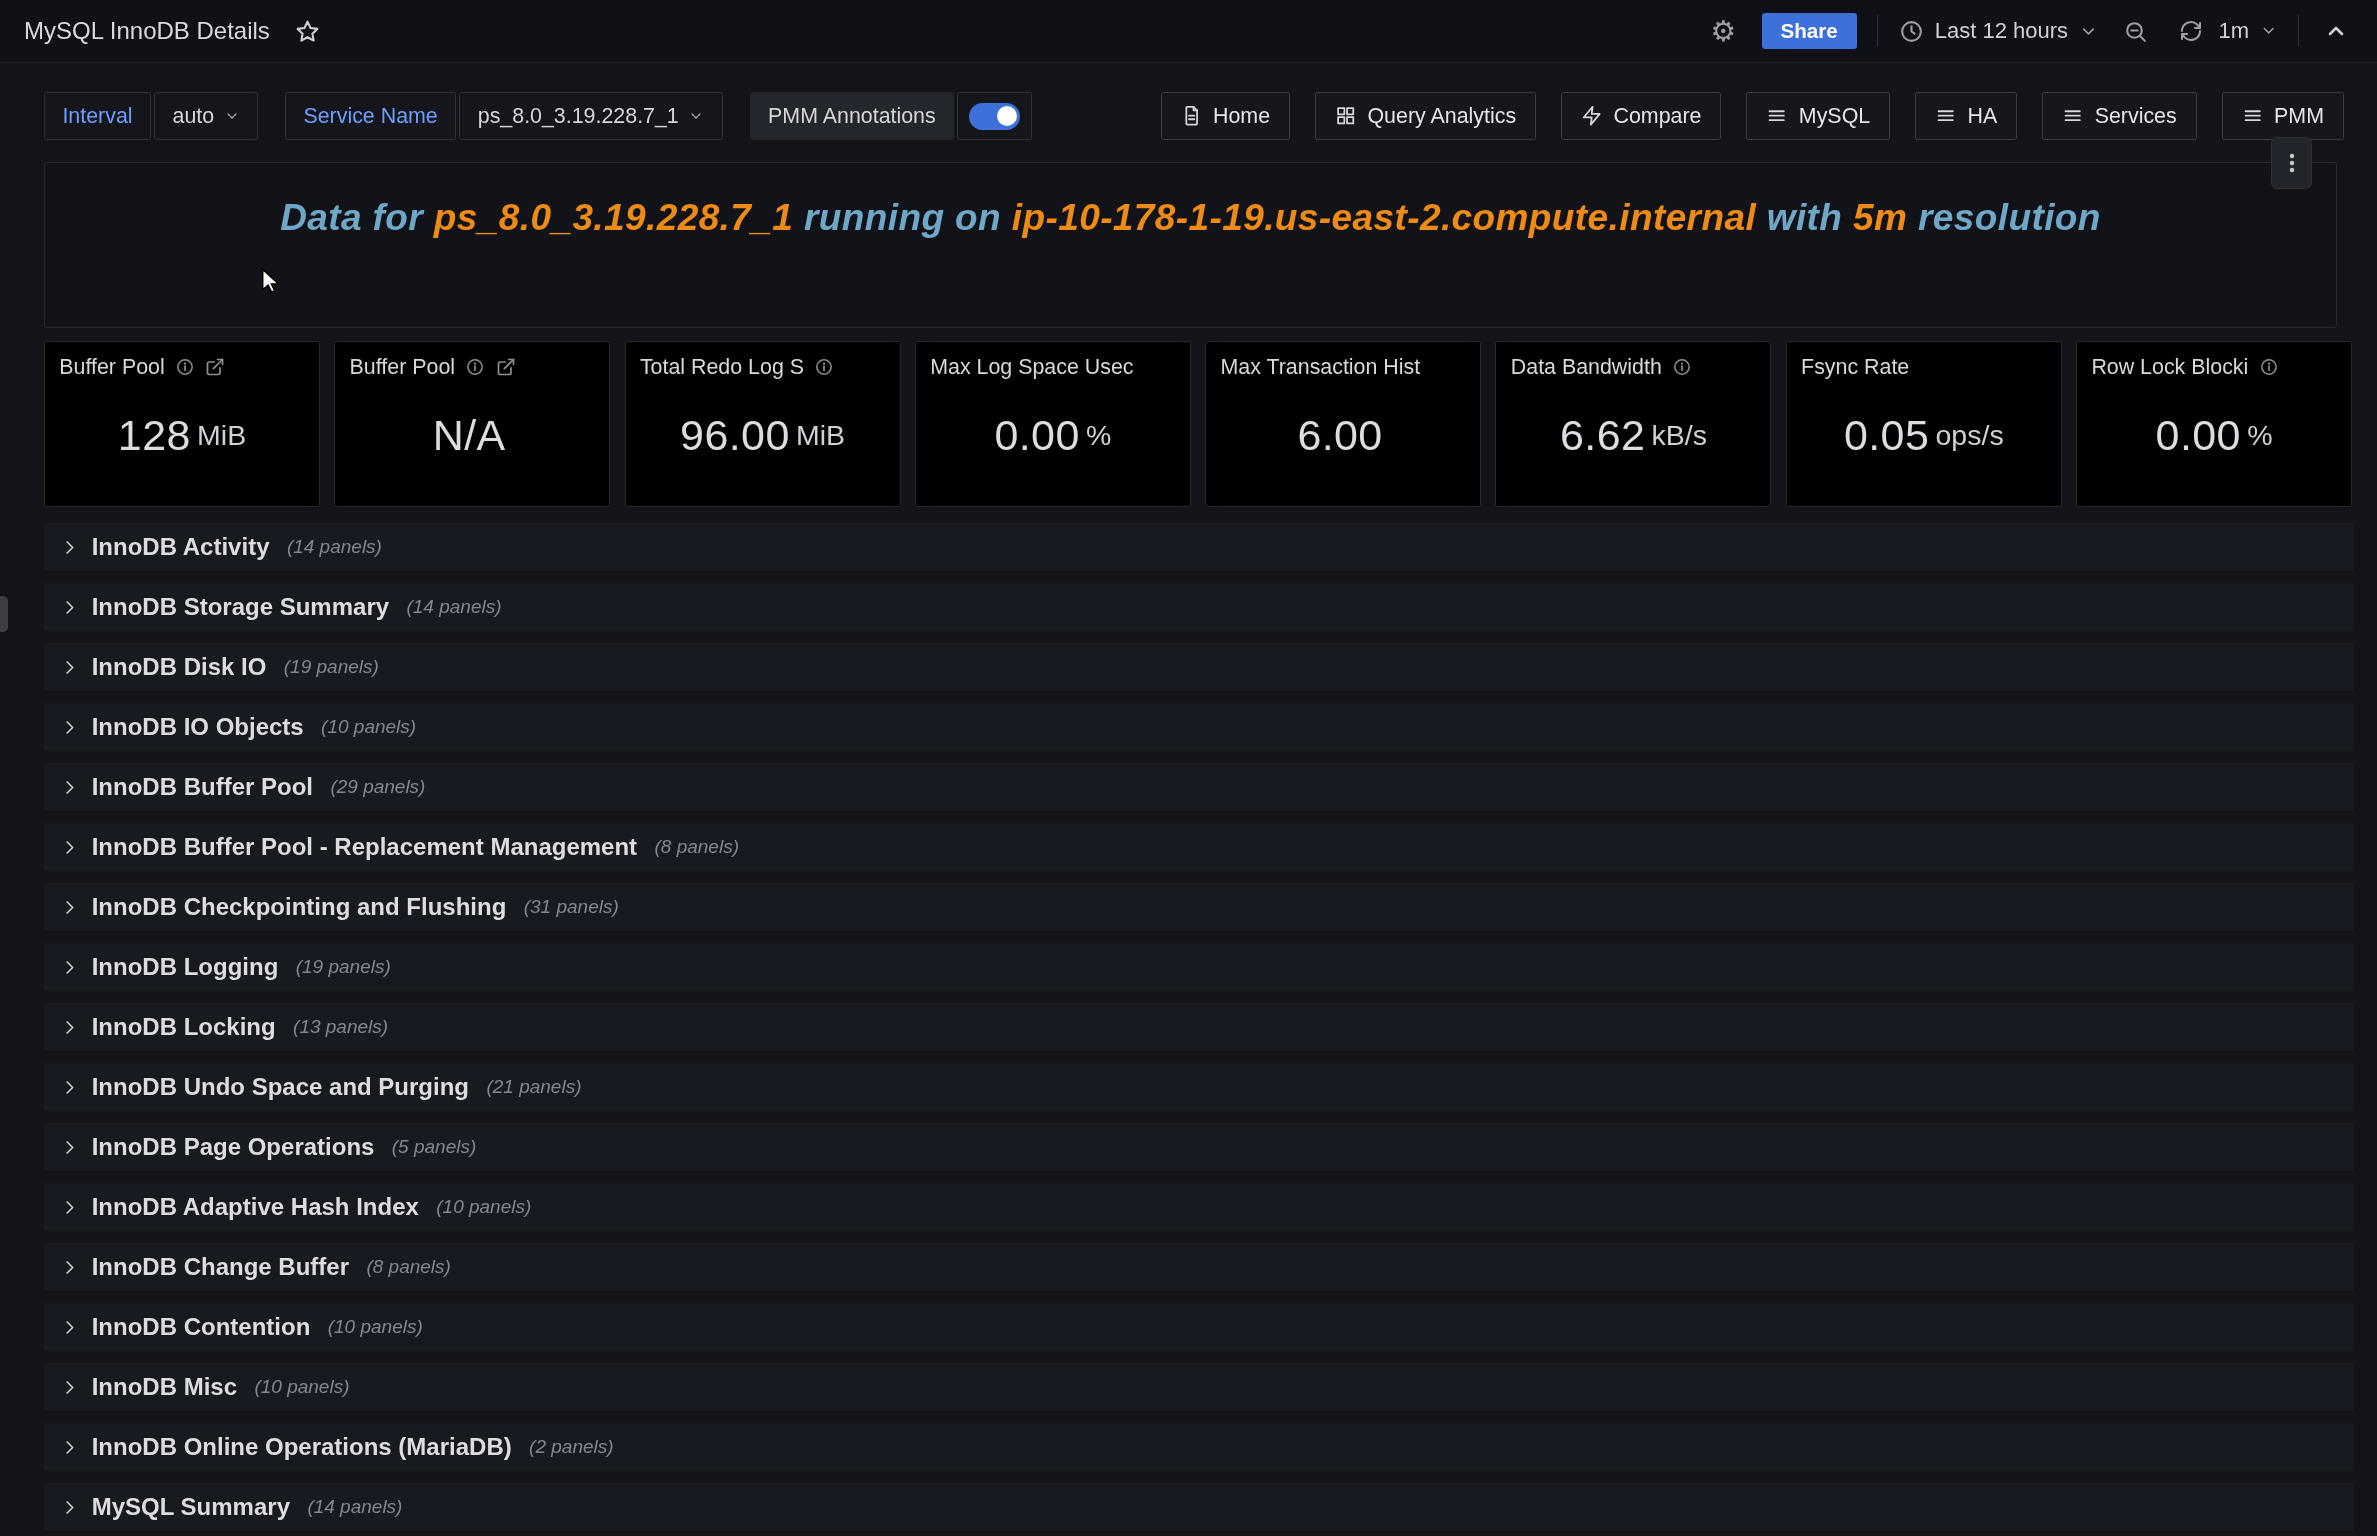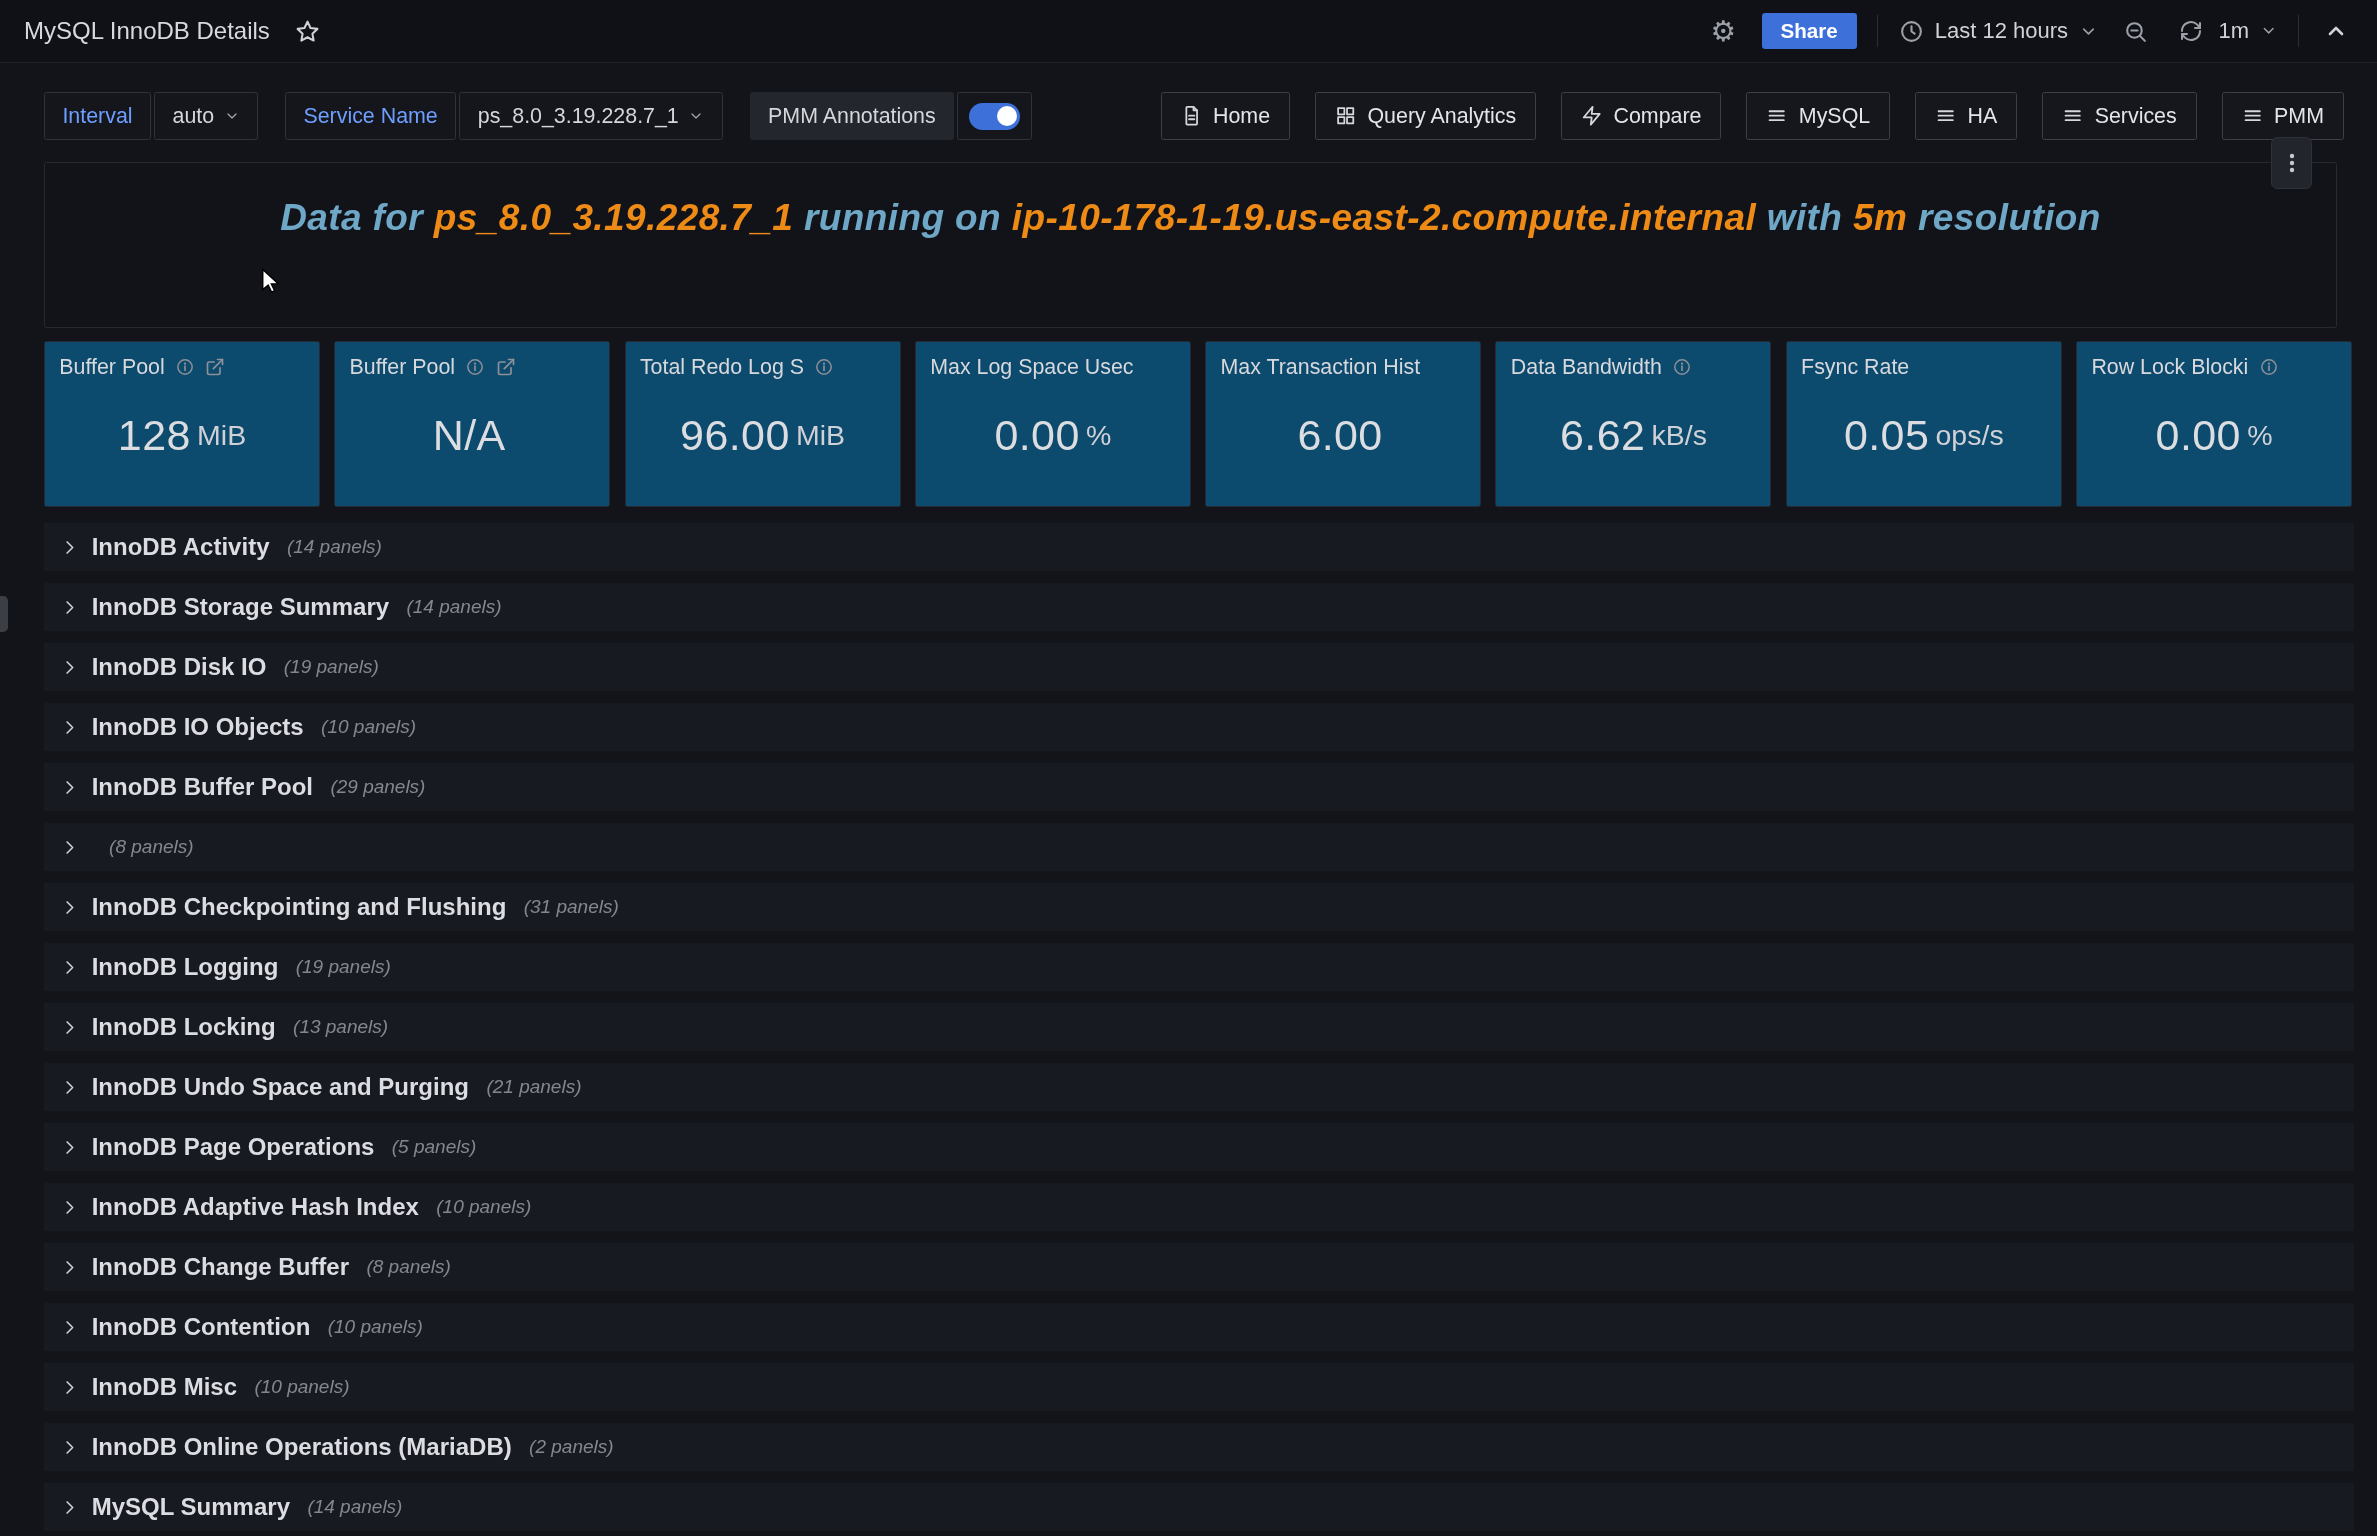--- a/index.html
+++ b/index.html
@@ -75,21 +75,21 @@
   .seg-orange { color:#ee8a16; }
   .kebab-btn {
     position:absolute; right:24px; top:-26px; width:41px; height:52px;
     background:#23252c; border:0.8px solid #2e3138; border-radius:6.3px;
     display:flex; align-items:center; justify-content:center; cursor:pointer; color:#c7c9cf;
   }
 
   
   .stats { position:absolute; left:44px; top:341px; display:flex; gap:14.3px; }
   .stat-panel {
-    width:276px; height:166px; background:#0c4a6e; border:0.8px solid #262931; border-radius:2.4px;
+    width:276px; height:166px; background:#000000; border:0.8px solid #262931; border-radius:2.4px;
     display:flex; flex-direction:column;
   }
   .stat-head { display:flex; align-items:center; gap:10.3px; padding:12.7px 14.3px 0 14.3px; overflow:hidden; }
   .stat-title { font-size:21.4px; color:#d8d9dd; white-space:nowrap; overflow:hidden; flex:0 1 auto; min-width:0; }
   .stat-head .icon { color:#8e9198; flex:0 0 auto; }
   .stat-body { flex:1; display:flex; align-items:center; justify-content:center; padding-bottom:14.3px; }
   .stat-value { font-size:43px; font-weight:400; color:#dcdde1; letter-spacing:0.4px; }
   .stat-unit { font-size:28.5px; font-weight:500; color:#cfd1d6; margin-left:6.3px; }
 
   
@@ -515,20 +515,21 @@
         </span>
       <span class="row-title">InnoDB Buffer Pool</span>
       <span class="row-count">(29 panels)</span>
     </div>
     <div class="dash-row">
       <span class="row-chev">
           <svg class="ic" width="19" height="19" viewBox="0 0 24 24">
             <use href="#i-chevright"></use>
           </svg>
         </span>
+      <span class="row-title">InnoDB Buffer Pool - Replacement Management</span>
       <span class="row-count">(8 panels)</span>
     </div>
     <div class="dash-row">
       <span class="row-chev">
           <svg class="ic" width="19" height="19" viewBox="0 0 24 24">
             <use href="#i-chevright"></use>
           </svg>
         </span>
       <span class="row-title">InnoDB Checkpointing and Flushing</span>
       <span class="row-count">(31 panels)</span>

